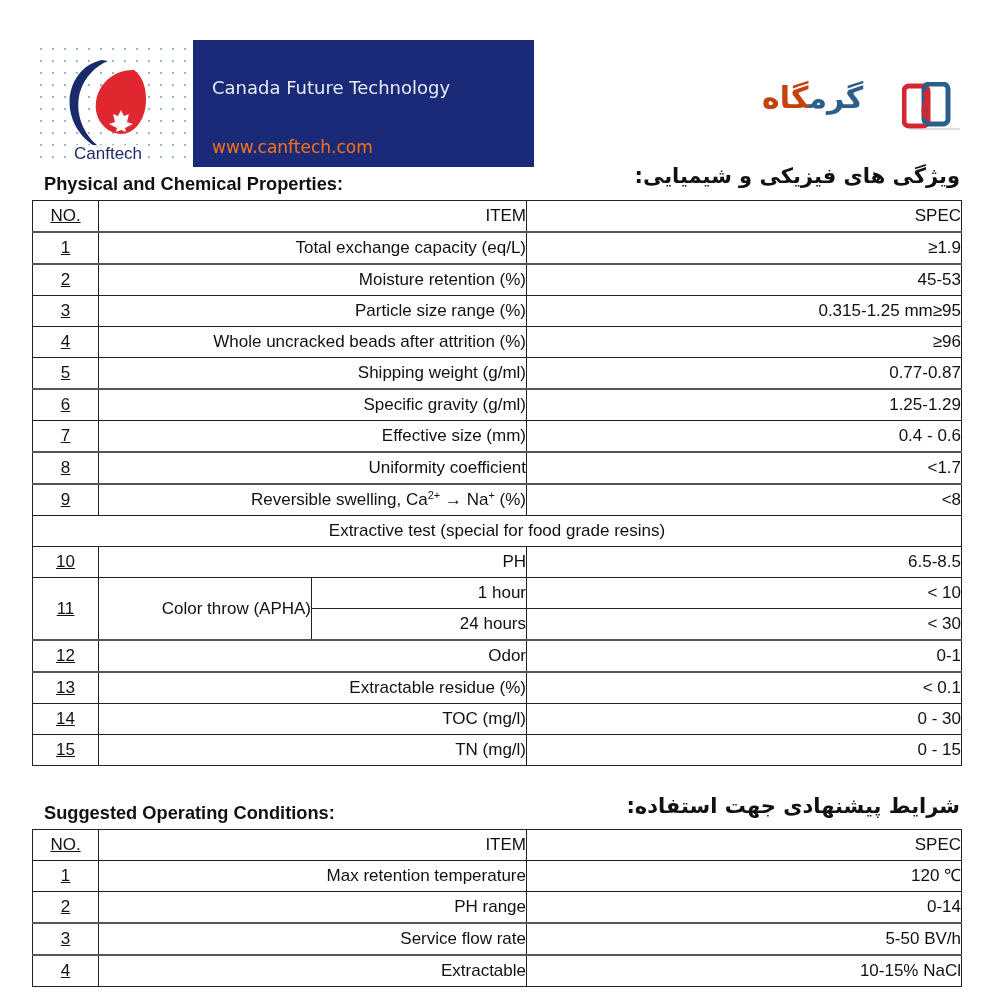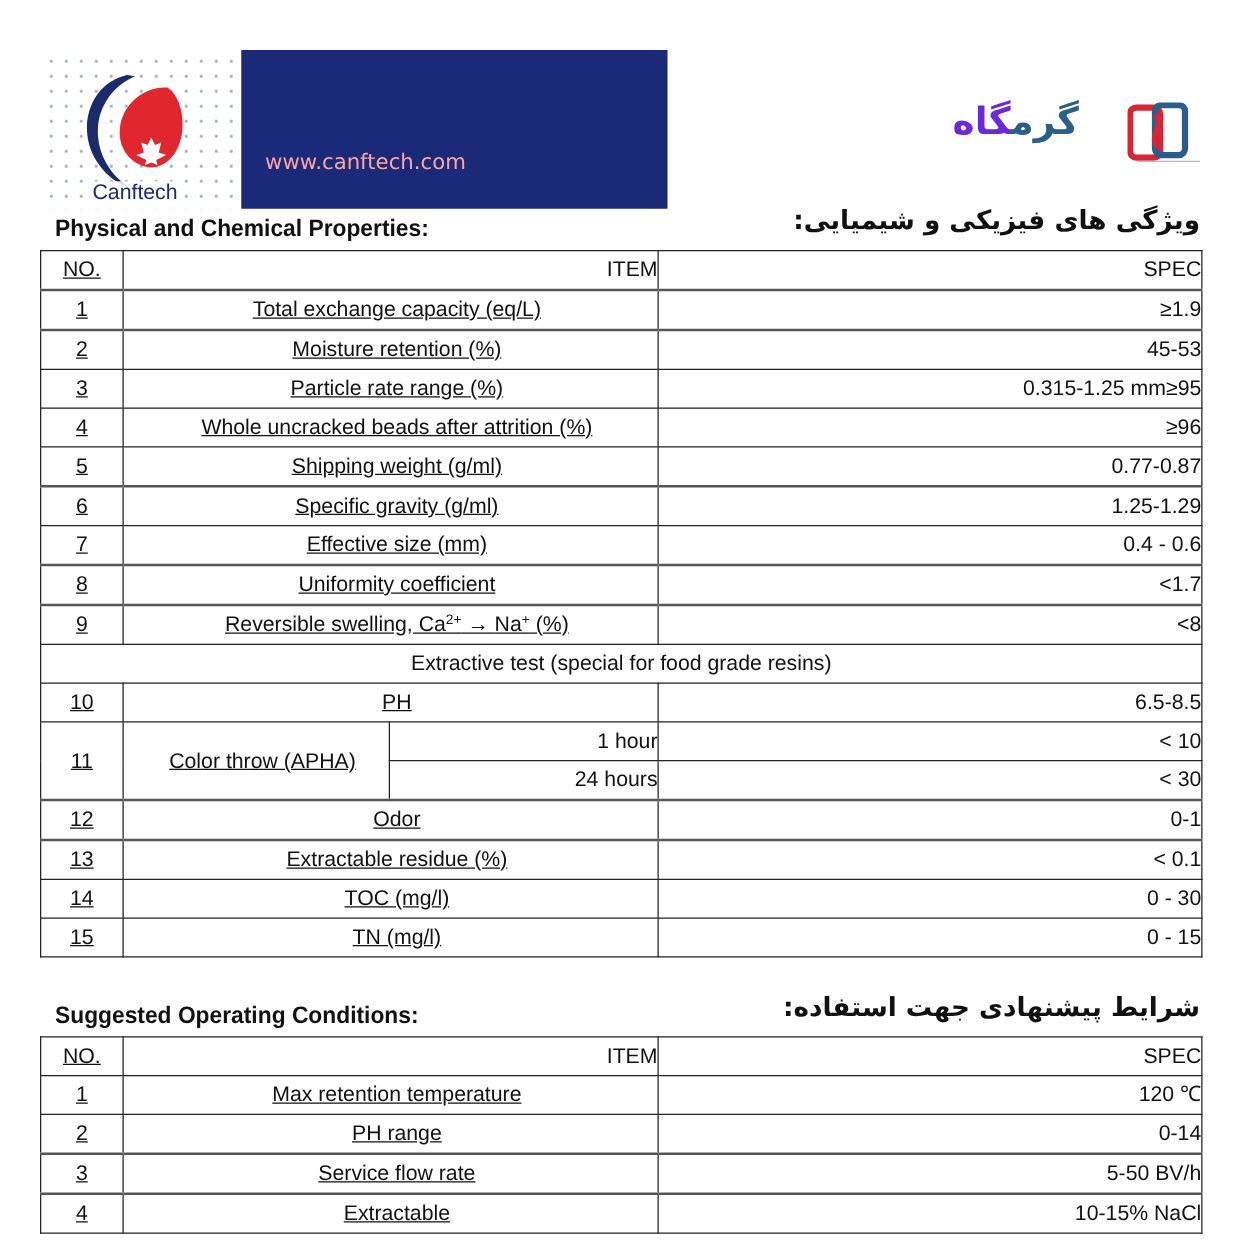--- a/index.html
+++ b/index.html
@@ -9,61 +9,62 @@
   
   .logo-box { position: absolute; left: 32px; top: 40px; width: 161px; height: 128px;
     background-color: #fff;
     background-image: radial-gradient(circle, #9fb2c4 1px, transparent 1.4px);
     background-size: 12px 12px; background-position: 3px 3px; }
   .logo-svg { position: absolute; left: 30px; top: 18px; }
   .logo-word { position: absolute; left: 40px; top: 105px; font-size: 17px; color: #1b2b6b;
     background: rgba(255,255,255,0.85); padding: 0 2px; line-height: 18px; }
   .banner { position: absolute; left: 193px; top: 40px; width: 341px; height: 127px; background: #1b2a78; }
   .banner-title { position: absolute; left: 19px; top: 37px; color: #e6ebf5; font-size: 18px; font-family: "DejaVu Sans", sans-serif; }
-  .banner-url { position: absolute; left: 19px; top: 80px; color: #fca5a5; font-size: 17px; font-family: "DejaVu Sans", sans-serif; }
+  .banner-url { position: absolute; left: 19px; top: 97px; color: #f97316; font-size: 17px; font-family: "DejaVu Sans", sans-serif; }
 
   .brand { position: absolute; left: 762px; top: 80px; width: 205px; height: 52px; }
   .brand-text { position: absolute; left: 0; top: 0; font-size: 30px; font-weight: bold; direction: rtl;
     font-family: "DejaVu Sans", sans-serif; letter-spacing: 1px; }
   .brand-text .r1 { color: #2b5f8a; }
-  .brand-text .r2 { color: #6d28d9; }
+  .brand-text .r2 { color: #c2410c; }
   .brand-mark { position: absolute; left: 140px; top: 2px; }
 
   
   .sec-title-en { position: absolute; left: 44px; font-size: 19px; font-weight: bold;
     font-family: "Liberation Sans", sans-serif; transform: scaleX(0.96); transform-origin: left; }
   .sec-title-fa { position: absolute; right: 40px; font-size: 21px; font-weight: bold; direction: rtl;
     font-family: "DejaVu Sans", sans-serif; }
 
   
   table.spec { position: absolute; left: 32px; width: 929px; border-collapse: collapse; table-layout: fixed; }
   table.spec td, table.spec th { border: 1px solid #222; font-size: 17px; font-weight: normal; padding: 0;
     height: 30px; line-height: 30px; white-space: nowrap; overflow: hidden; }
   table.spec tr.alt td { border-top: 2px solid #555; }
   .c-no { text-align: center; text-decoration: underline; }
-  .c-item { text-align: center; padding-left: 10px !important; text-decoration: underline; }
+  .c-item { text-align: right; padding-left: 10px !important; }
   .c-spec { text-align: right; }
   .c-sub { text-align: right; padding-left: 10px !important; }
   .span-row { text-align: center; }
   sup { font-size: 11px; line-height: 0; vertical-align: 6px; }
   #t1 { top: 200px; }
   #t2 { top: 829px; }
 </style>
 </head>
 <body>
 
 <div class="logo-box">
   <svg class="logo-svg" width="100" height="92" viewBox="0 0 100 92">
     <path d="M40 2 C10 8 -2 45 16 72 C24 84 34 90 42 92 C22 80 12 56 18 34 C23 18 34 8 46 3 Z" fill="#1b2a6b"></path>
     <path d="M70 12 C52 12 36 26 34 44 C32 60 42 74 58 76 C74 76 84 60 84 42 C84 28 80 18 72 12 Z" fill="#e0262f"></path>
     <path d="M59 52 L56 58 L51 56 L53 64 L47 66 L55 70 L54 74 L59 72 L64 74 L63 70 L71 66 L65 64 L67 56 L62 58 Z" fill="#ffffff"></path>
   </svg>
   <span class="logo-word">Canftech</span>
 </div>
 <div class="banner">
+  <div class="banner-title">Canada Future Technology</div>
   <div class="banner-url">www.canftech.com</div>
 </div>
 
 <div class="brand">
   <div class="brand-text"><span class="r1">گرم</span><span class="r2">گاه</span></div>
   <svg class="brand-mark" width="60" height="48" viewBox="0 0 60 48">
     <rect x="2" y="4" width="24" height="40" rx="5" fill="none" stroke="#d62631" stroke-width="5"></rect>
     <rect x="22" y="2" width="24" height="40" rx="5" fill="none" stroke="#2b5f8a" stroke-width="5"></rect>
     <path d="M22 10 C30 18 16 26 24 36" stroke="#d62631" stroke-width="4" fill="none"></path>
     <line x1="8" y1="47" x2="58" y2="47" stroke="#bbb" stroke-width="1"></line>
@@ -91,21 +92,21 @@
     <td class="c-item" colspan="2">Total exchange capacity (eq/L)</td>
     <td class="c-spec">≥1.9</td>
   </tr>
   <tr class="alt">
     <td class="c-no">2</td>
     <td class="c-item" colspan="2">Moisture retention (%)</td>
     <td class="c-spec">45-53</td>
   </tr>
   <tr>
     <td class="c-no">3</td>
-    <td class="c-item" colspan="2">Particle rate range (%)</td>
+    <td class="c-item" colspan="2">Particle size range (%)</td>
     <td class="c-spec">0.315-1.25 mm≥95</td>
   </tr>
   <tr>
     <td class="c-no">4</td>
     <td class="c-item" colspan="2">Whole uncracked beads after attrition (%)</td>
     <td class="c-spec">≥96</td>
   </tr>
   <tr>
     <td class="c-no">5</td>
     <td class="c-item" colspan="2">Shipping weight (g/ml)</td>

